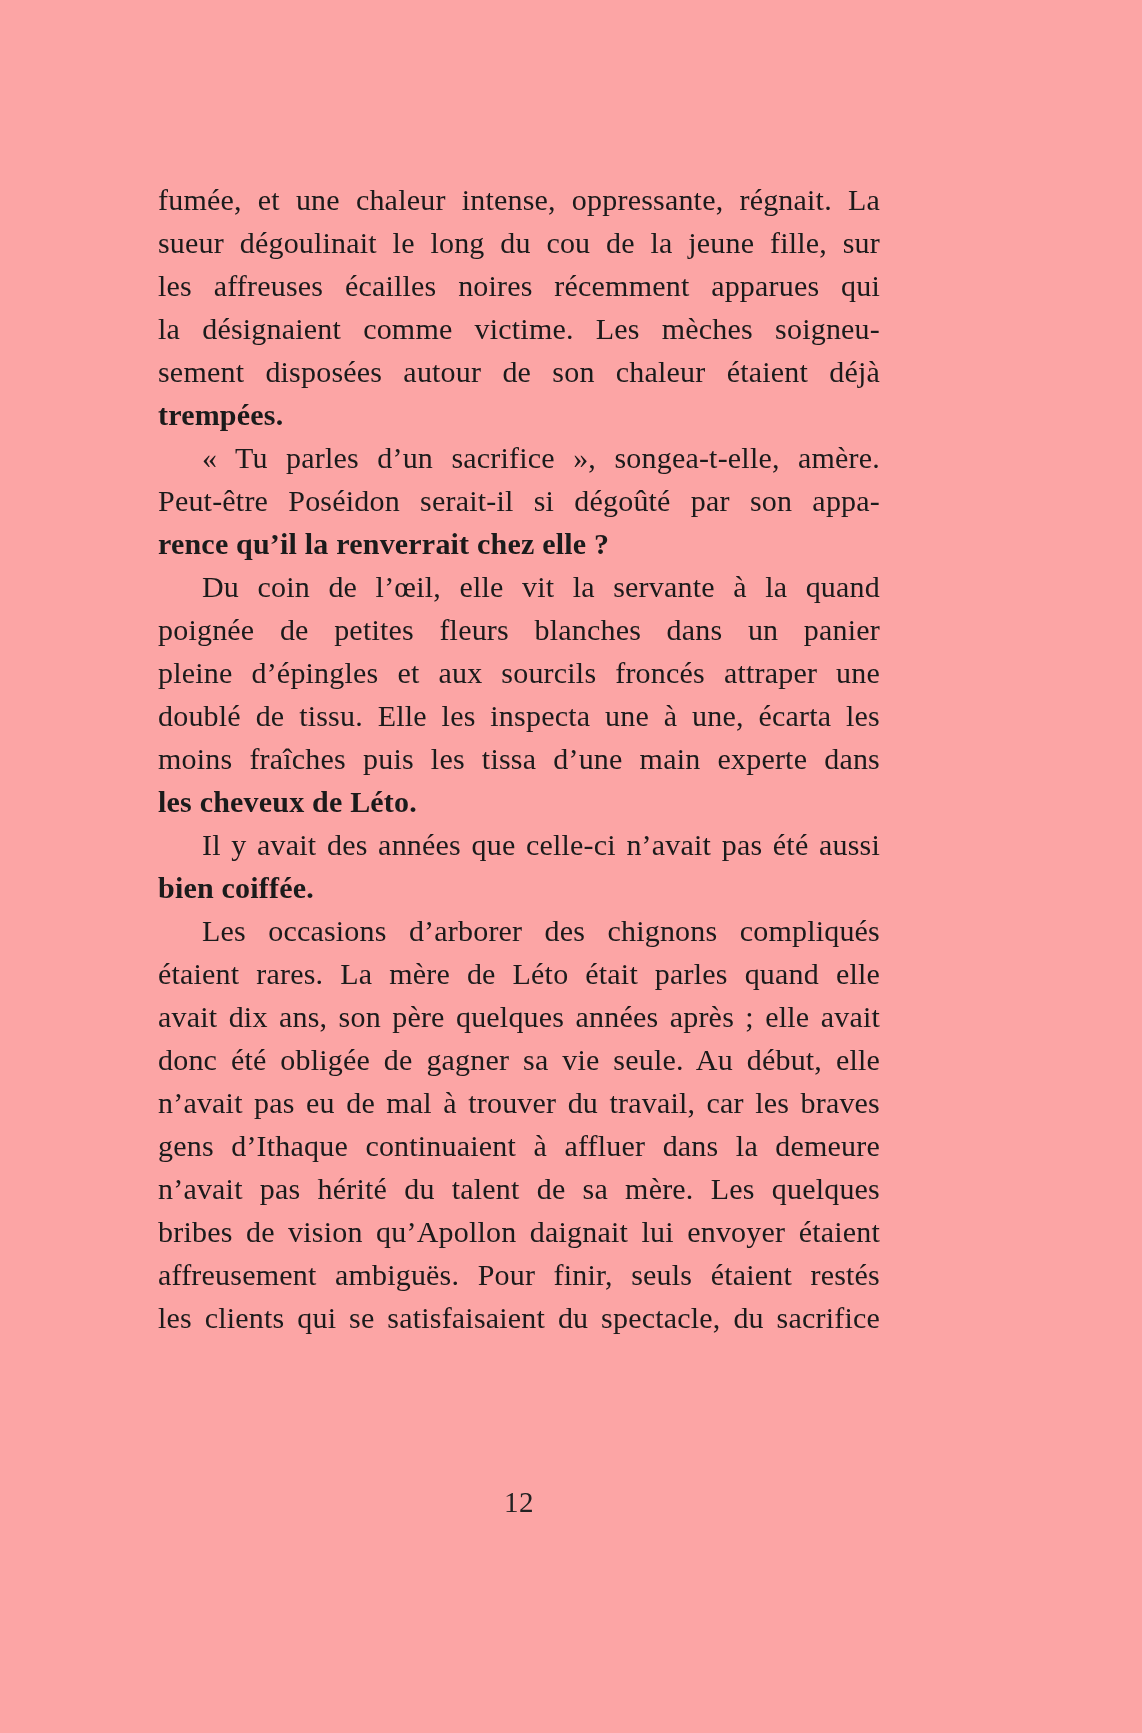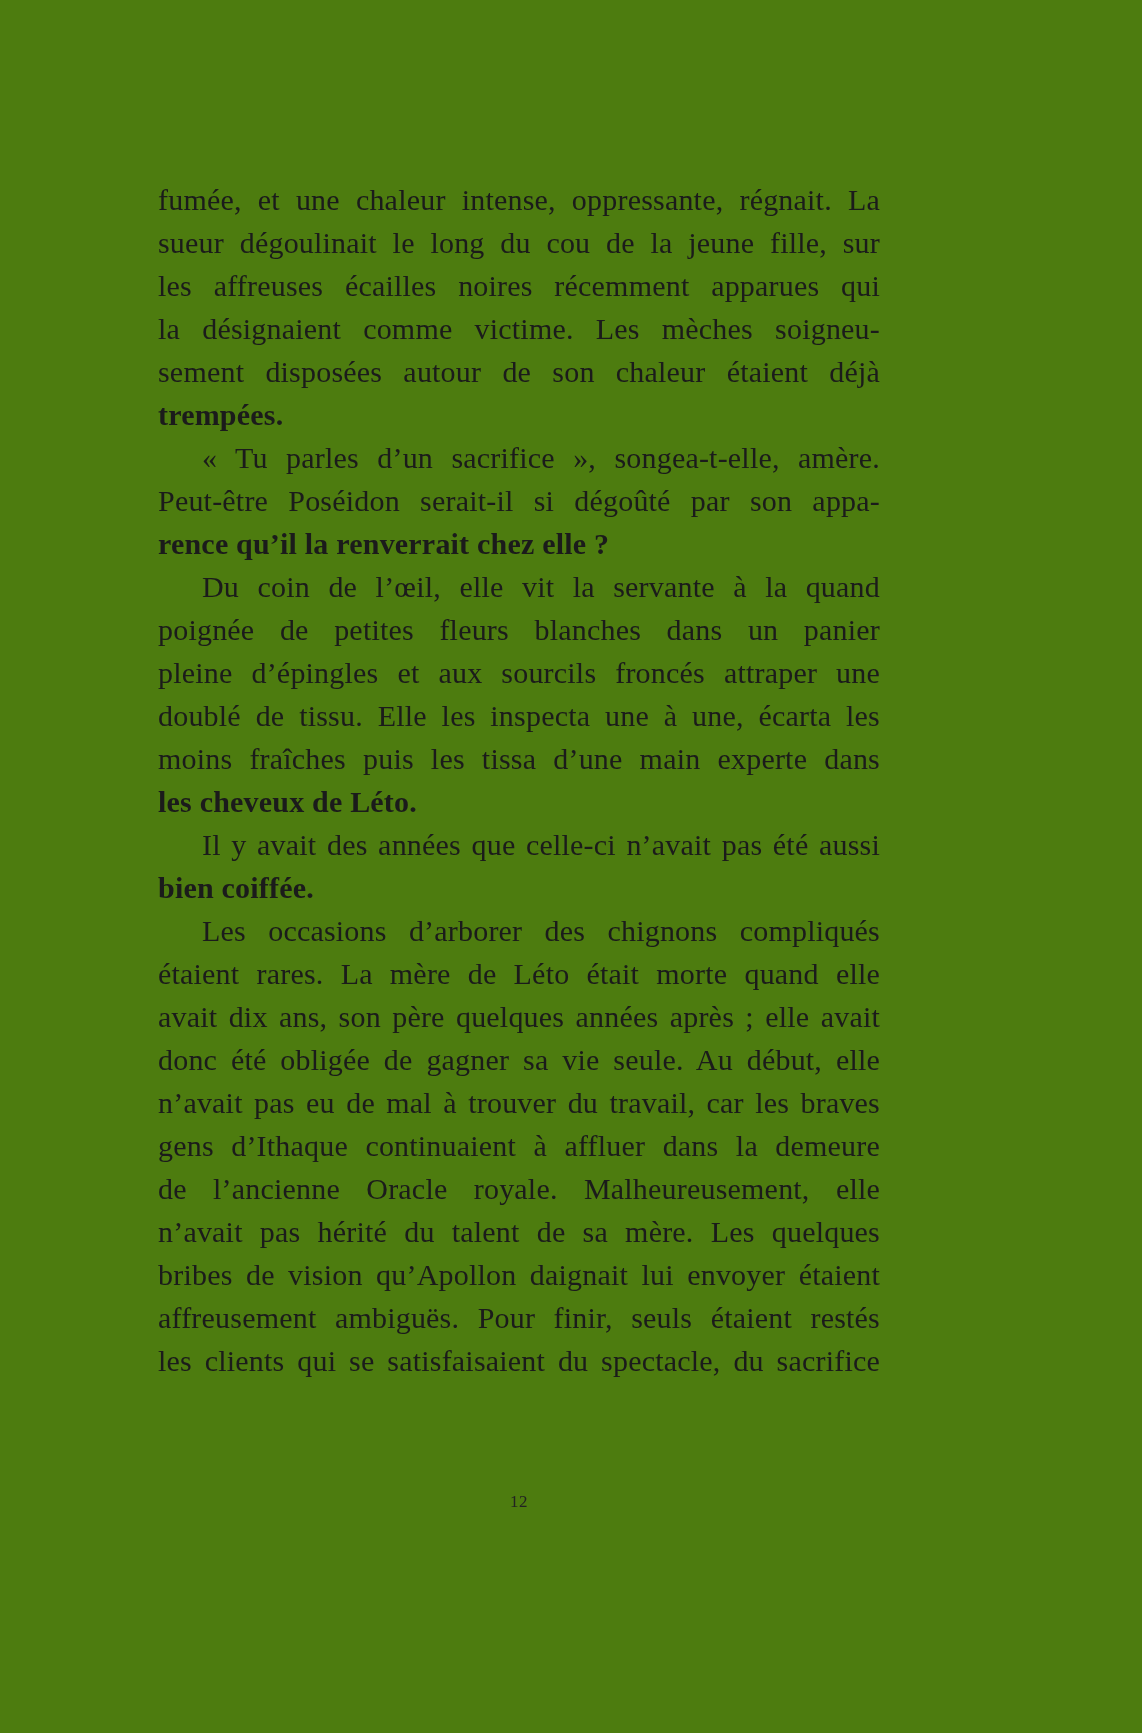--- a/index.html
+++ b/index.html
@@ -11,21 +11,21 @@
     height: 1733px;
     background: #ffffff;
     position: relative;
     font-family: "Liberation Serif", "DejaVu Serif", serif;
     color: #1b1b1b;
     overflow: hidden;
   }
   .page {
     position: absolute;
     inset: 0;
-    background: #4d7c0f;
+    background: #fca5a5;
   }
   .text-block {
     position: absolute;
     left: 158px;
     top: 178px;
     width: 722px;
     font-size: 30px;
     line-height: 43px;
     letter-spacing: 0.2px;
   }
@@ -45,21 +45,21 @@
   .line.indent {
     text-indent: 44px;
     font-family: Liberation Serif, serif;
   }
   .page-number {
     position: absolute;
     left: 158px;
     top: 1486px;
     width: 722px;
     text-align: center;
-    font-size: 17px;
+    font-size: 29px;
     line-height: 32px;
     color: #222222;
     letter-spacing: 0.5px;
   }
 </style>
 </head>
 <body>
 
 <div class="page">
   <div class="text-block">
@@ -88,26 +88,25 @@
       <div class="line end">les cheveux de Léto.</div>
     </div>
 
     <div class="paragraph">
       <div class="line indent">Il y avait des années que celle-ci n’avait pas été aussi</div>
       <div class="line end">bien coiffée.</div>
     </div>
 
     <div class="paragraph">
       <div class="line indent">Les occasions d’arborer des chignons compliqués</div>
-      <div class="line">étaient rares. La mère de Léto était morte quand elle</div>
+      <div class="line">étaient rares. La mère de Léto était parles quand elle</div>
       <div class="line">avait dix ans, son père quelques années après ; elle avait</div>
       <div class="line">donc été obligée de gagner sa vie seule. Au début, elle</div>
       <div class="line">n’avait pas eu de mal à trouver du travail, car les braves</div>
       <div class="line">gens d’Ithaque continuaient à affluer dans la demeure</div>
-      <div class="line">de l’ancienne Oracle royale. Malheureusement, elle</div>
       <div class="line">n’avait pas hérité du talent de sa mère. Les quelques</div>
       <div class="line">bribes de vision qu’Apollon daignait lui envoyer étaient</div>
       <div class="line">affreusement ambiguës. Pour finir, seuls étaient restés</div>
       <div class="line">les clients qui se satisfaisaient du spectacle, du sacrifice</div>
     </div>
 
   </div>
 
   <div class="page-number">12</div>
 </div>

